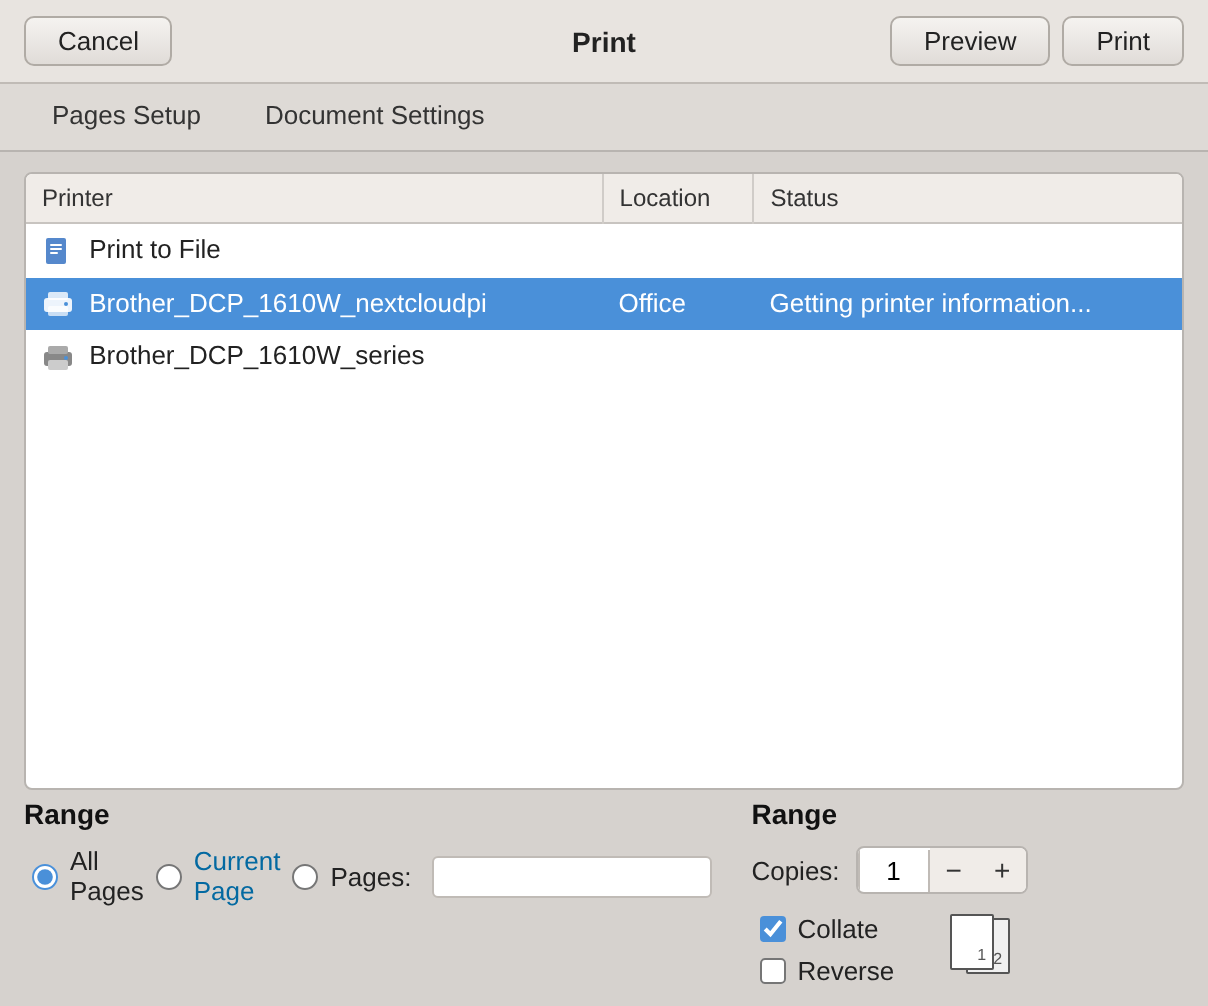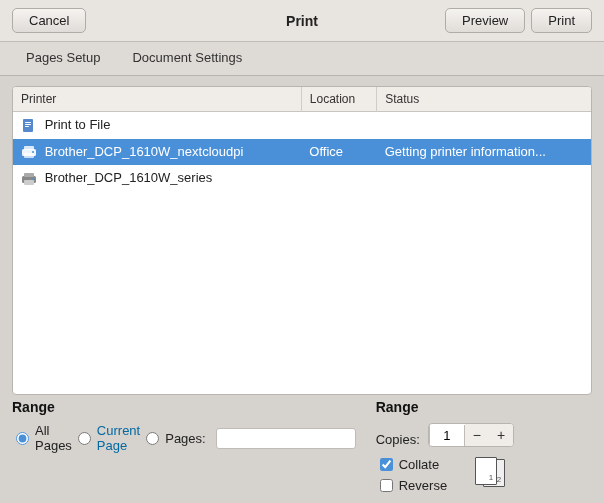--- a/index.html
+++ b/index.html
@@ -139,21 +139,21 @@
       margin-left: 4px;
       border: 1px solid #c0bbb6;
       border-radius: 3px;
       padding: 2px 6px;
       width: 140px;
       font-size: 13px;
       background: white;
     }
     .copies-row {
       display: flex;
-      align-items: flex-end;
+      align-items: center;
       gap: 8px;
       margin-bottom: 10px;
     }
     .copies-label { font-size: 13px; color: #222; }
     .copies-controls {
       display: flex;
       align-items: center;
       border: 1px solid #b8b4b0;
       border-radius: 4px;
       overflow: hidden;

